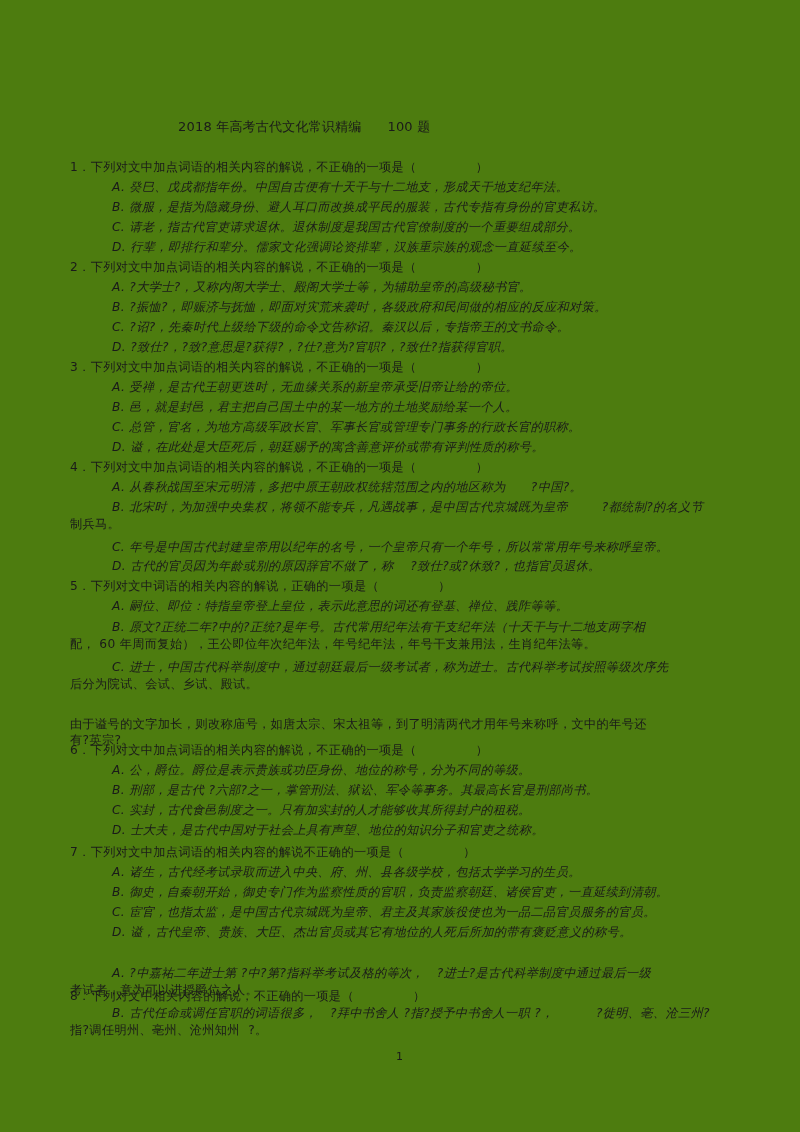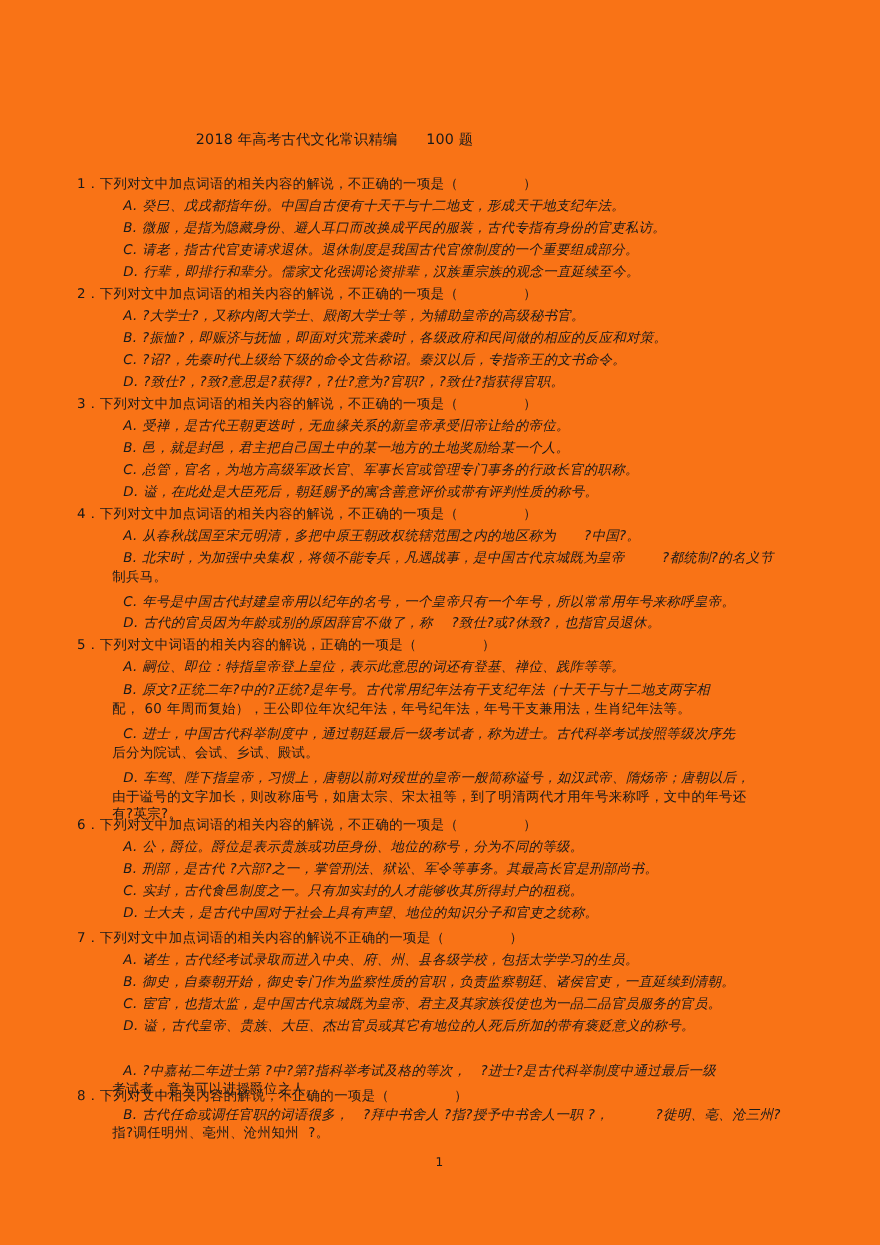--- a/index.html
+++ b/index.html
@@ -1,23 +1,23 @@
 <!DOCTYPE html>
 <html><head>
 <meta charset="utf-8">
 <style>
   html, body { margin: 0; padding: 0; background: #ffffff; }
   body { width: 800px; height: 1132px; position: relative; overflow: hidden;
          font-family: "DejaVu Sans", "Liberation Sans", sans-serif; color: #1a1a1a; }
-  .page { position: absolute; left: 0; top: 0; width: 800px; height: 1132px; background: #f97316; }
+  .page { position: absolute; left: 0; top: 0; width: 800px; height: 1132px; background: #4d7c0f; }
   .title { position: absolute; left: 178px; top: 118px; font-size: 13px; white-space: pre; letter-spacing: 0.2px; }
   .line { position: absolute; font-size: 12.2px; white-space: pre; line-height: 16px; letter-spacing: 0.35px; }
   .q { left: 70px; }
   .opt { left: 112px; font-style: italic; }
-  .cont { left: 70px; margin-left: 32px; }
+  .cont { left: 70px; }
   .page-num { position: absolute; left: 396px; top: 1050px; font-size: 11px; }
 </style>
 </head>
 <body>
 
 <div class="page">
   <div class="title">2018 年高考古代文化常识精编      100 题</div>
 
   <div class="line q" style="top:159px">1．下列对文中加点词语的相关内容的解说，不正确的一项是（              ）</div>
   <div class="line opt" style="top:179px">A. 癸巳、戊戌都指年份。中国自古便有十天干与十二地支，形成天干地支纪年法。</div>
@@ -43,21 +43,20 @@
   <div class="line cont" style="top:516px">制兵马。</div>
   <div class="line opt" style="top:558px">D. 古代的官员因为年龄或别的原因辞官不做了，称    ?致仕?或?休致?，也指官员退休。</div>
   <div class="line opt" style="top:539px">C. 年号是中国古代封建皇帝用以纪年的名号，一个皇帝只有一个年号，所以常常用年号来称呼皇帝。</div>
 
   <div class="line q" style="top:578px">5．下列对文中词语的相关内容的解说，正确的一项是（              ）</div>
   <div class="line opt" style="top:598px">A. 嗣位、即位：特指皇帝登上皇位，表示此意思的词还有登基、禅位、践阼等等。</div>
   <div class="line opt" style="top:619px">B. 原文?正统二年?中的?正统?是年号。古代常用纪年法有干支纪年法（十天干与十二地支两字相</div>
   <div class="line cont" style="top:636px">配， 60 年周而复始），王公即位年次纪年法，年号纪年法，年号干支兼用法，生肖纪年法等。</div>
   <div class="line opt" style="top:659px">C. 进士，中国古代科举制度中，通过朝廷最后一级考试者，称为进士。古代科举考试按照等级次序先</div>
   <div class="line cont" style="top:676px">后分为院试、会试、乡试、殿试。</div>
-  <div class="line opt" style="top:699px">D. 车驾、陛下指皇帝，习惯上，唐朝以前对殁世的皇帝一般简称谥号，如汉武帝、隋炀帝；唐朝以后，</div>
   <div class="line cont" style="top:716px">由于谥号的文字加长，则改称庙号，如唐太宗、宋太祖等，到了明清两代才用年号来称呼，文中的年号还</div>
   <div class="line cont" style="top:732px">有?英宗?。</div>
 
   <div class="line q" style="top:742px">6．下列对文中加点词语的相关内容的解说，不正确的一项是（              ）</div>
   <div class="line opt" style="top:762px">A. 公，爵位。爵位是表示贵族或功臣身份、地位的称号，分为不同的等级。</div>
   <div class="line opt" style="top:802px">C. 实封，古代食邑制度之一。只有加实封的人才能够收其所得封户的租税。</div>
   <div class="line opt" style="top:782px">B. 刑部，是古代 ?六部?之一，掌管刑法、狱讼、军令等事务。其最高长官是刑部尚书。</div>
   <div class="line opt" style="top:822px">D. 士大夫，是古代中国对于社会上具有声望、地位的知识分子和官吏之统称。</div>
 
   <div class="line q" style="top:844px">7．下列对文中加点词语的相关内容的解说不正确的一项是（              ）</div>

